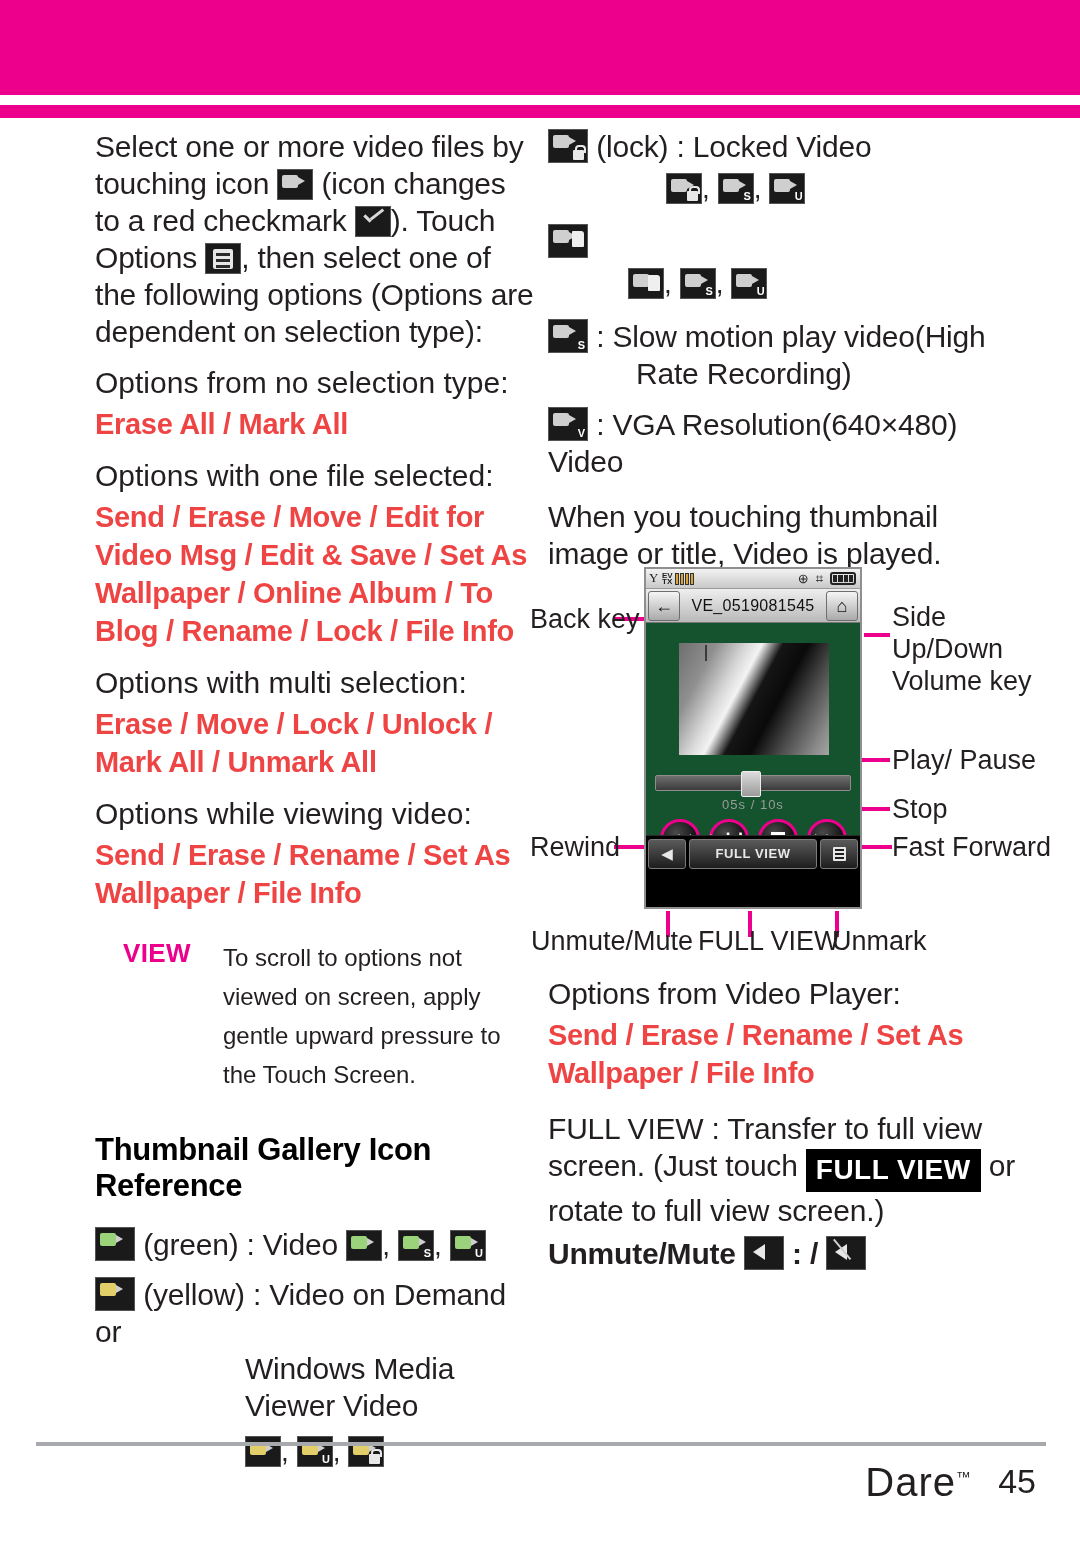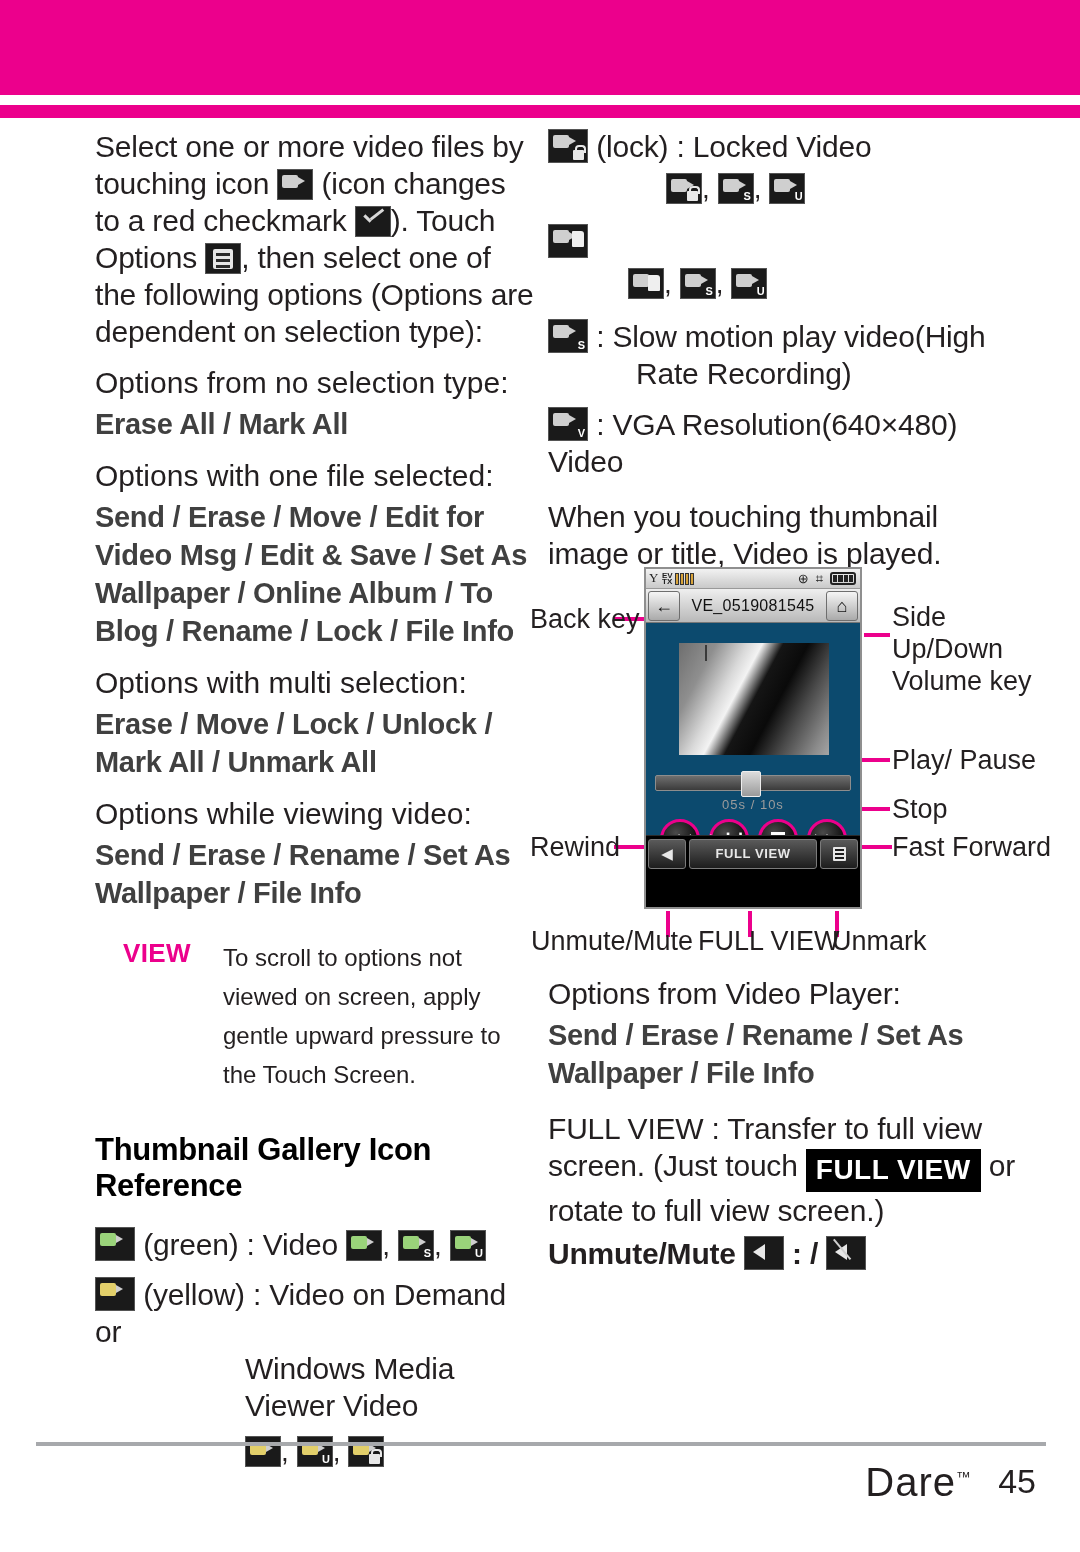--- a/index.html
+++ b/index.html
@@ -20,21 +20,21 @@
   .col-right { position:absolute; left:548px; top:128px; width:470px; }
 
   
   .body-text {
     font-size: 30px; line-height: 37px; color:#231f20;
     font-family: "Liberation Sans", sans-serif; font-weight:400;
     letter-spacing:-0.2px;
   }
   .lead-in { font-size:30px; line-height:37px; color:#231f20; margin-top:14px; }
   .bold-opts {
-    font-size:29px; line-height:38px; color:#404040; font-weight:bold;
+    font-size:29px; line-height:38px; color:#ef4444; font-weight:bold;
     letter-spacing:-0.3px; margin-top:4px;
   }
   .section-head {
     font-size:31px; font-weight:bold; color:#000; letter-spacing:-0.3px;
     margin-top:0;
   }
 
   
   .ico {
     display:inline-block; vertical-align:-6px;
@@ -150,21 +150,21 @@
     position:absolute; width:32px; height:30px; top:2px;
     background:linear-gradient(#f5f5f5,#aaa);
     border:1px solid #6e6e6e; border-radius:3px;
     display:flex; align-items:center; justify-content:center;
     font-size:18px; color:#111;
   }
   .tb-btn.back { left:2px; }
   .tb-btn.home { right:2px; }
   .tb-title { font-size:16px; color:#111; letter-spacing:0.3px; }
 
-  .videoarea { position:relative; height:248px; background:#0c4a6e; }
+  .videoarea { position:relative; height:248px; background:#14532d; }
   .vidimg {
     position:absolute; left:33px; top:20px; width:150px; height:112px;
     background:
       linear-gradient(118deg, #6e6e6e 0%, #8f8f8f 18%, #d9d9d9 33%, #f3f3f3 40%,
                       #151515 50%, #0a0a0a 62%, #4a4a4a 76%, #8b8b8b 92%, #a5a5a5 100%);
   }
   .vidimg:after {
     content:""; position:absolute; left:26px; top:2px; width:2px; height:16px; background:#3a3a3a;
   }
   .seekbar {

